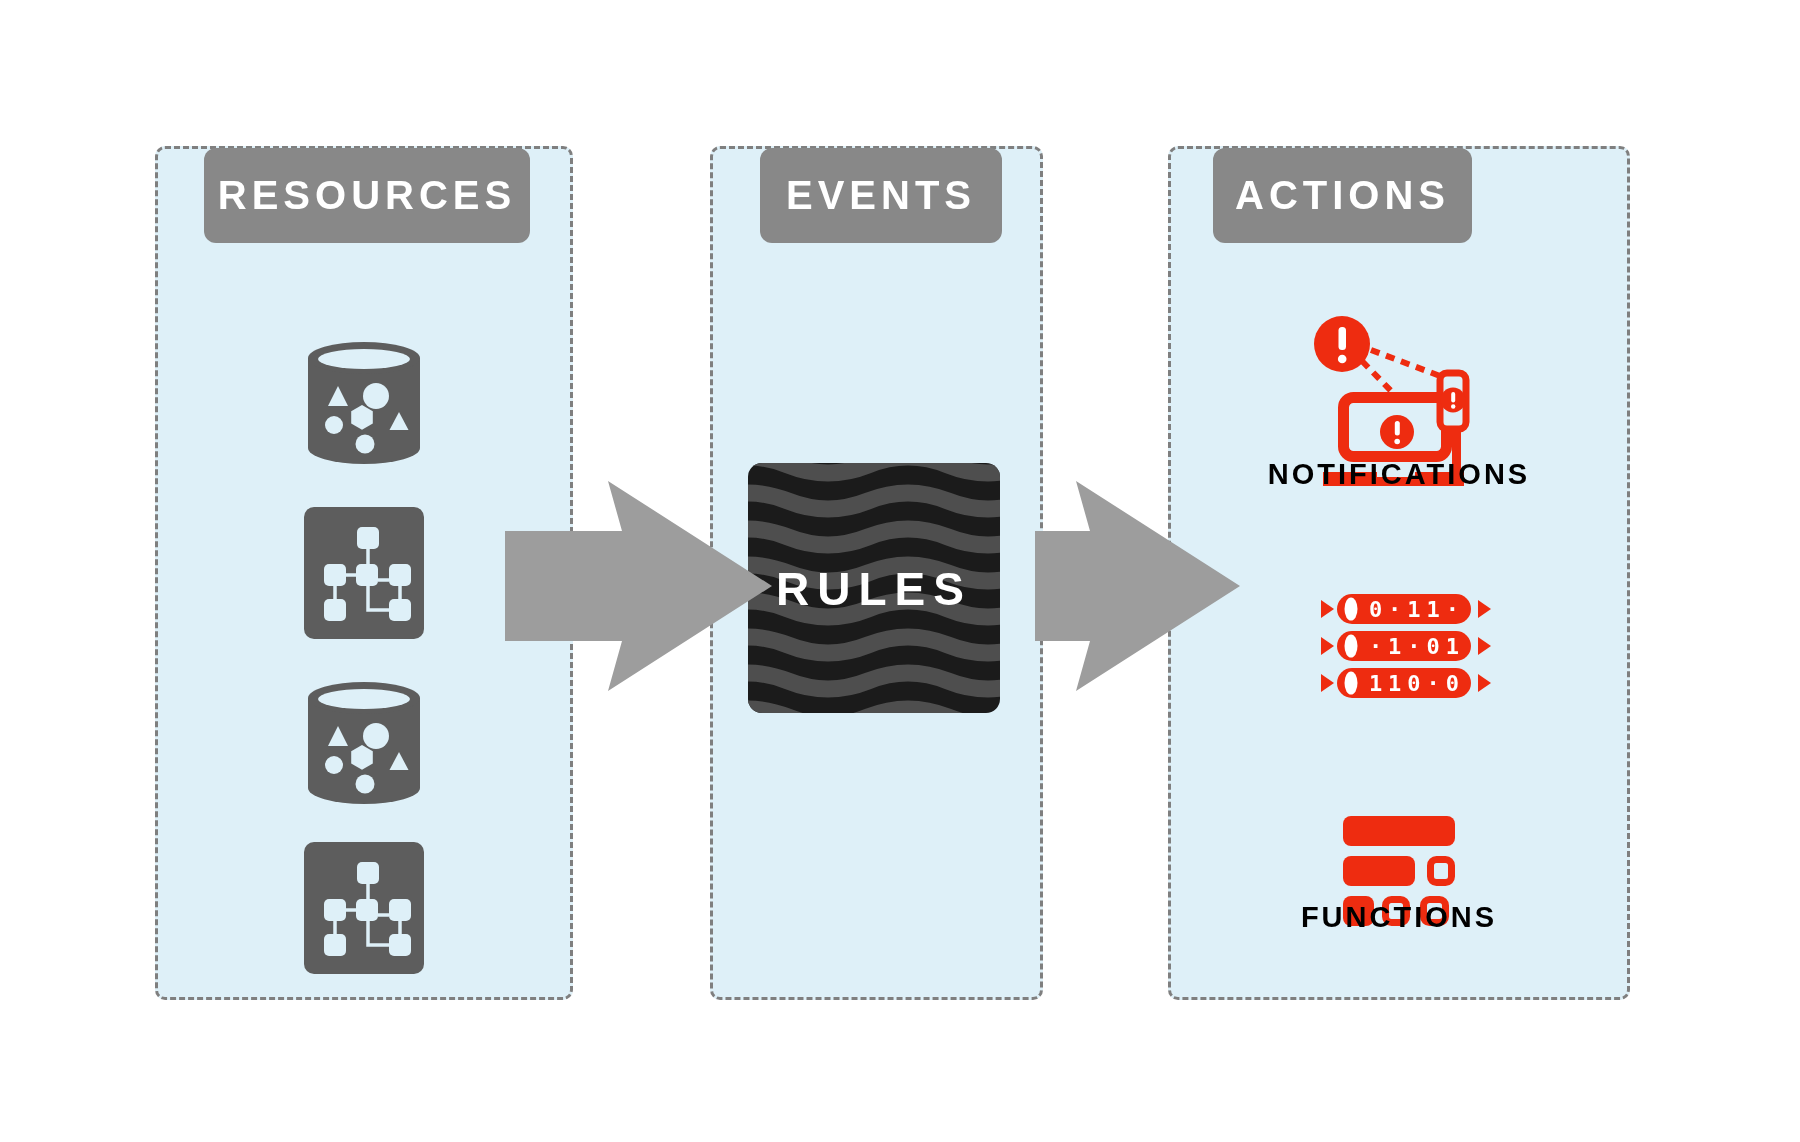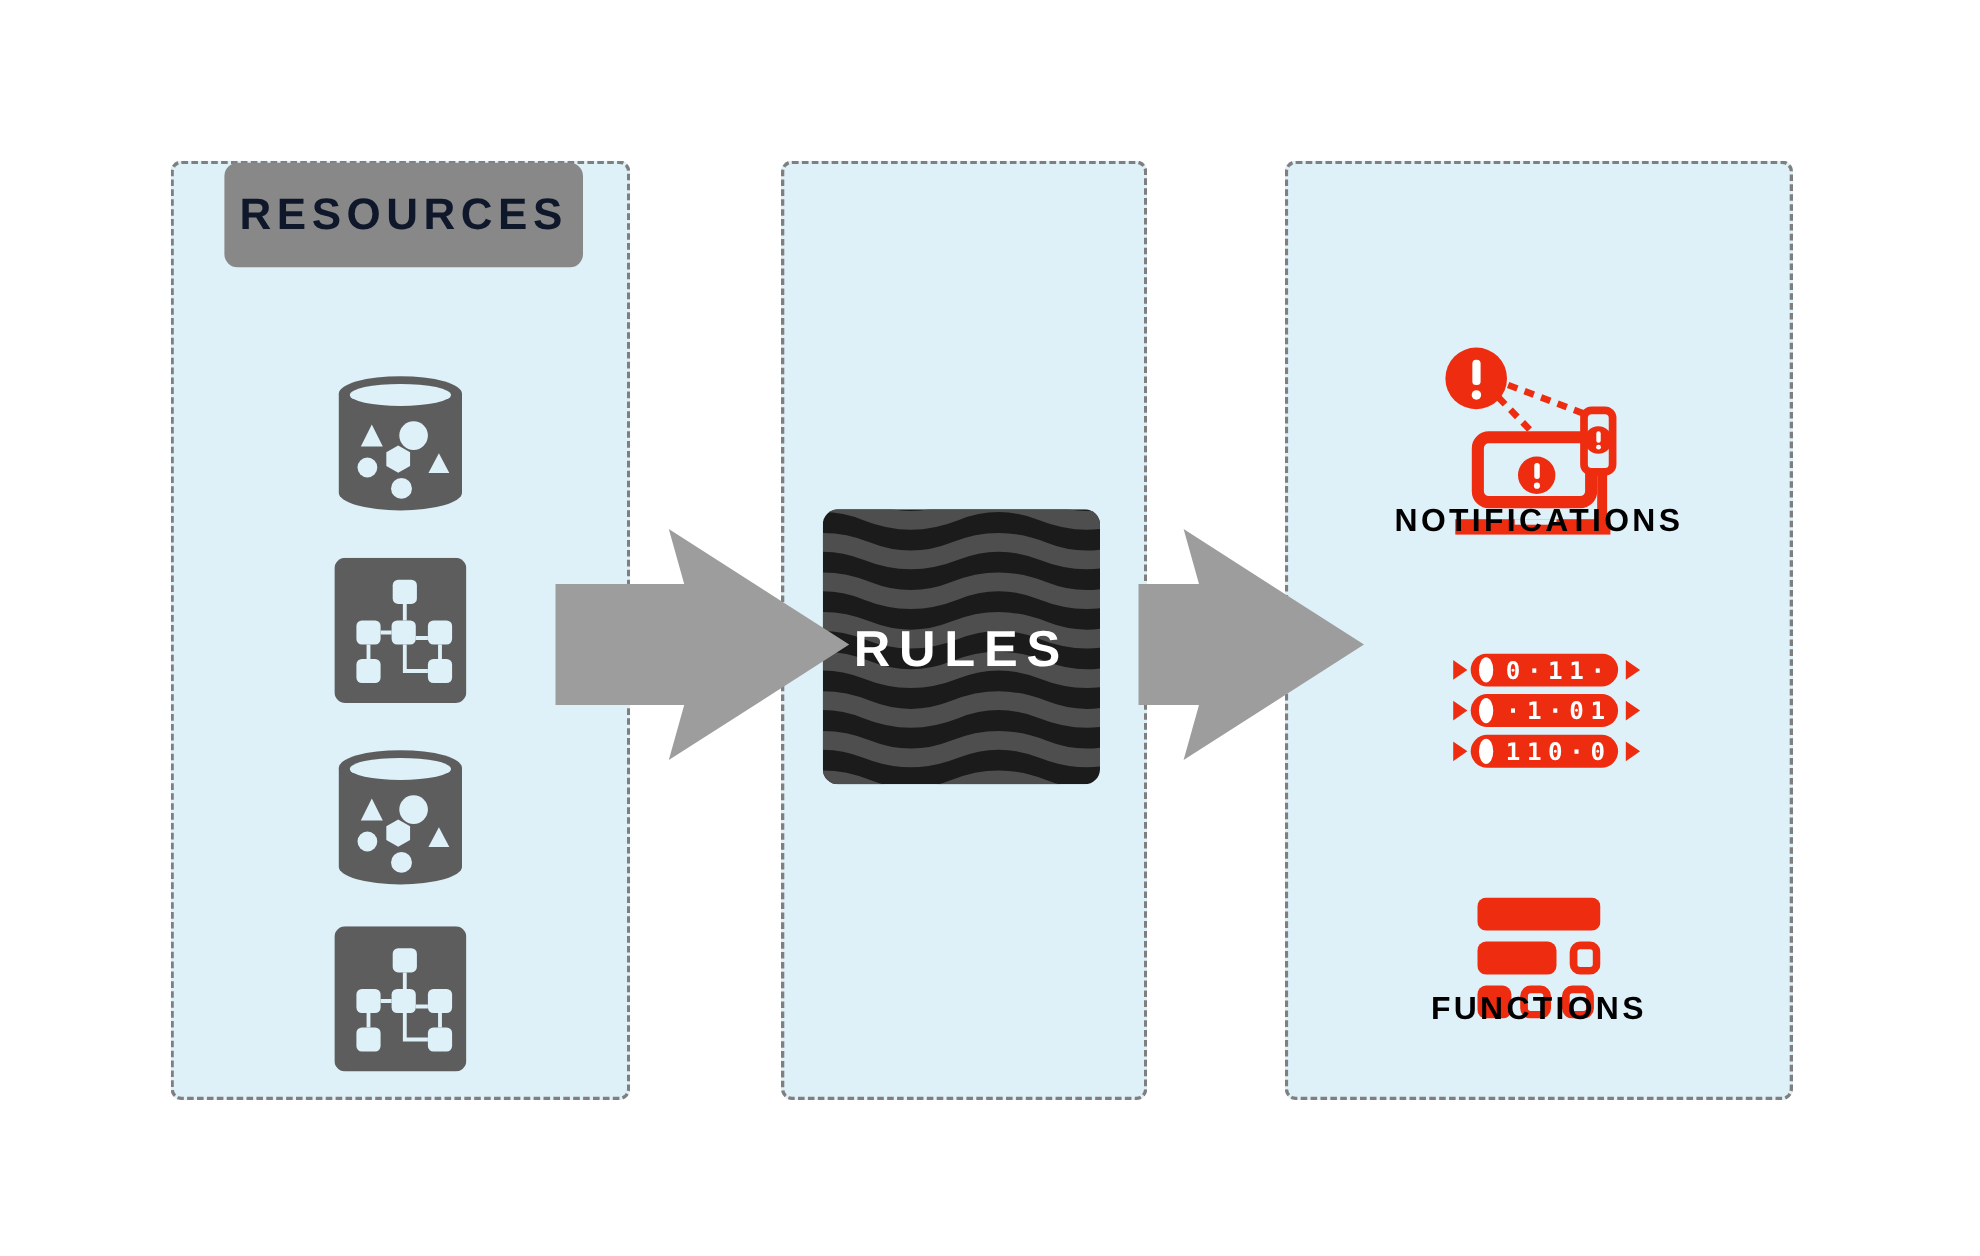--- a/index.html
+++ b/index.html
@@ -2,38 +2,44 @@
 <html><head>
 <meta charset="utf-8">
 <style>
   html,body{margin:0;padding:0;background:#ffffff;}
   .canvas{position:relative;width:1800px;height:1142px;background:#ffffff;overflow:hidden;
           font-family:"Liberation Sans",sans-serif;}
   .panel{position:absolute;top:146px;height:854px;background:#def0f8;
          border:3px dashed #7f7f7f;border-radius:10px;box-sizing:border-box;z-index:1;}
   .panel-header{position:absolute;height:95px;background:#888888;border-radius:12px;
          display:flex;align-items:center;justify-content:center;z-index:3;}
-  .panel-header span{color:#0f172a;font-weight:bold;font-size:40px;letter-spacing:5px;}
+  .panel-header span{color:#ffffff;font-weight:bold;font-size:40px;letter-spacing:5px;}
   .icon-abs{position:absolute;z-index:2;line-height:0;margin-top:44px;}
   .action-label{position:absolute;left:1168px;width:462px;text-align:center;z-index:2;
          color:#000000;font-weight:bold;font-size:29px;letter-spacing:3px;}
   .rules-box{position:absolute;left:748px;top:463px;width:252px;height:202px;z-index:2;line-height:0;}
   .arrow-layer{position:absolute;left:0;top:0;z-index:5;pointer-events:none;}
 </style>
 </head>
 <body>
 
 <div class="canvas">
 
   <div class="panel" style="left:155px;width:418px;"></div>
   <div class="panel" style="left:710px;width:333px;"></div>
   <div class="panel" style="left:1168px;width:462px;"></div>
 
   <div class="panel-header" style="left:204px;top:148px;width:326px;">
     <span>RESOURCES</span>
+  </div>
+  <div class="panel-header" style="left:760px;top:148px;width:242px;">
+    <span>EVENTS</span>
+  </div>
+  <div class="panel-header" style="left:1213px;top:148px;width:259px;">
+    <span>ACTIONS</span>
   </div>
 
   <div class="icon-abs" style="left:305px;top:297px;">
     <svg width="118" height="124" viewBox="0 0 118 124">
       <path d="M3,17 v90 a56,16 0 0 0 112,0 v-90 z" fill="#5d5d5d"></path>
       <ellipse cx="59" cy="17" rx="56" ry="16" fill="#5d5d5d"></ellipse>
       <ellipse cx="59" cy="18" rx="46" ry="10" fill="#def0f8"></ellipse>
       <g fill="#def0f8">
         <polygon points="33,45 43,65 23,65"></polygon>
         <circle cx="71" cy="55" r="13"></circle>

